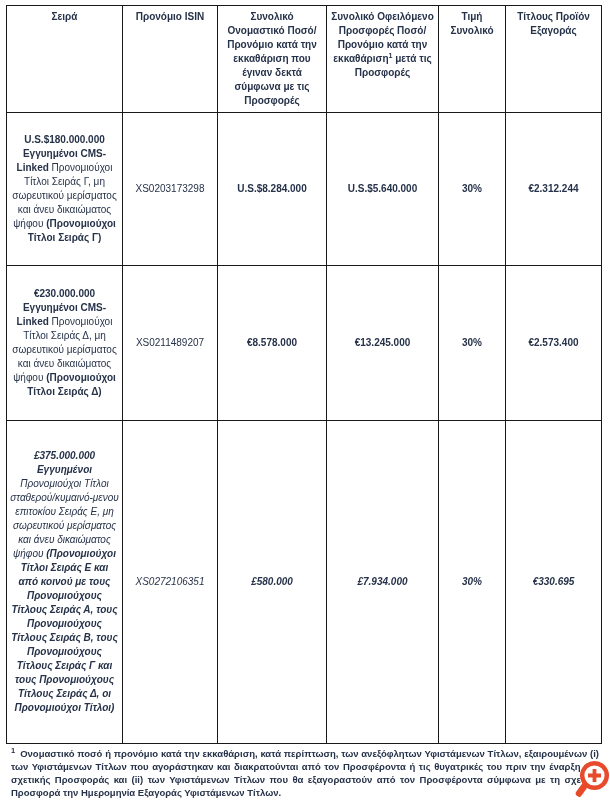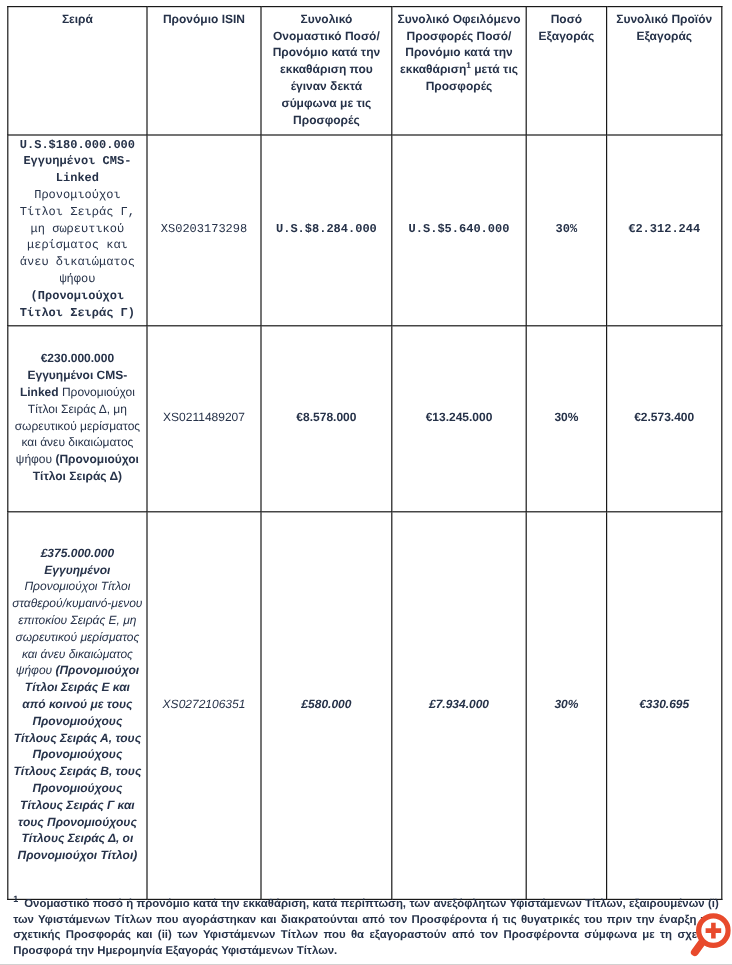--- a/index.html
+++ b/index.html
@@ -18,21 +18,21 @@
   .results th, .results td {
     border:1px solid var(--line);
     text-align:center;
     font-size:10px; line-height:14px;
     padding:2px 3px;
     overflow:hidden;
   }
   .results th { vertical-align:top; font-weight:bold; padding-top:4px; }
   .results td { vertical-align:middle; }
   tr.hrow   { height:107px; }
-  tr.drow1  { height:153px;font-family:Liberation Mono, monospace; }
+  tr.drow1  { height:153px; }
   tr.drow2  { height:155px;margin-left:13px; }
   tr.drow3  { height:323px;font-style:italic; }
   .b { font-weight:bold; }
   sup { font-size:7px; line-height:0; }
   .footnote {
     position:absolute; left:11px; top:747px; width:588px;
     font-size:9.5px; line-height:13px; font-weight:bold;
     text-align:justify; color:var(--ink);
   }
   .footnote sup { margin-right:5px; font-size:7.5px; }
@@ -53,22 +53,22 @@
       <col style="width:112px">
         <col style="width:67px">
         <col style="width:96px">
     </colgroup>
     <tbody>
         <tr class="hrow">
       <th>Σειρά</th>
       <th>Προνόμιο ISIN</th>
       <th>Συνολικό Ονομαστικό Ποσό/ Προνόμιο κατά την εκκαθάριση που έγιναν δεκτά σύμφωνα με τις Προσφορές</th>
       <th><span>Συνολικό Οφειλόμενο Προσφορές Ποσό/ Προνόμιο κατά την εκκαθάριση</span><sup>1</sup><span> μετά τις Προσφορές</span></th>
-      <th>Ποσό Εξαγοράς</th>
-      <th>Συνολικό Προϊόν Εξαγοράς</th>
+      <th>Τιμή Συνολικό</th>
+      <th>Τίτλους Προϊόν Εξαγοράς</th>
     </tr>
 
     <tr class="drow1">
       <td><span class="b">U.S.$180.000.000 Εγγυημένοι CMS-Linked</span><span> Προνομιούχοι Τίτλοι Σειράς Γ, μη σωρευτικού μερίσματος και άνευ δικαιώματος ψήφου </span><span class="b">(Προνομιούχοι Τίτλοι Σειράς Γ)</span></td>
       <td>XS0203173298</td>
       <td class="b">U.S.$8.284.000</td>
       <td class="b">U.S.$5.640.000</td>
       <td class="b">30%</td>
       <td class="b">€2.312.244</td>
     </tr>

